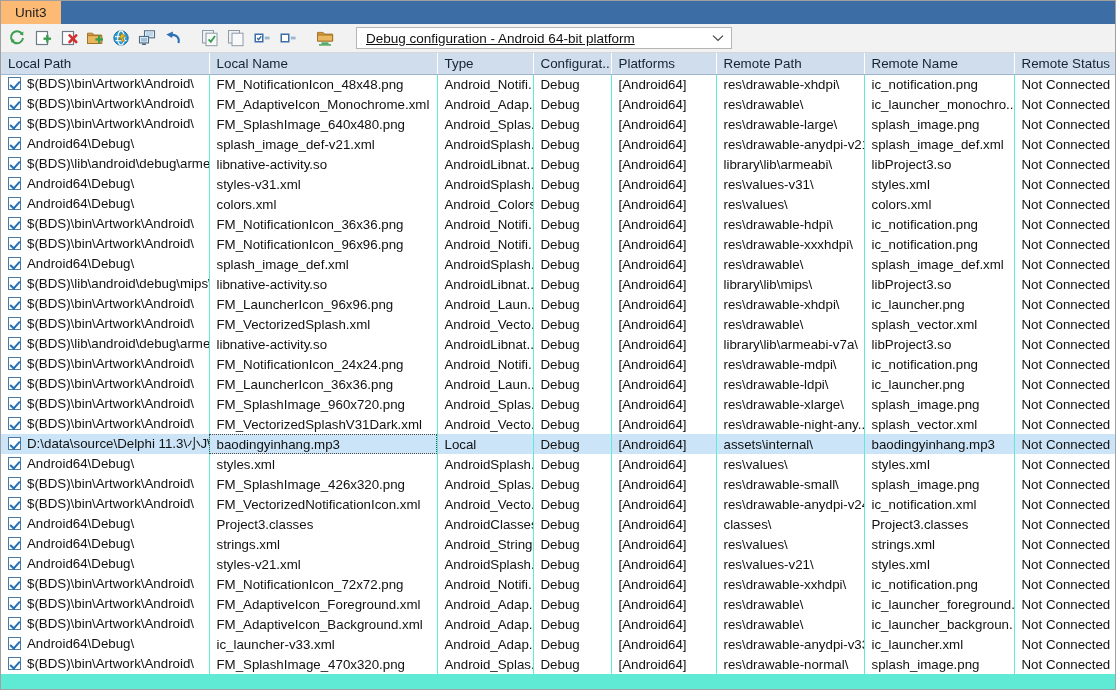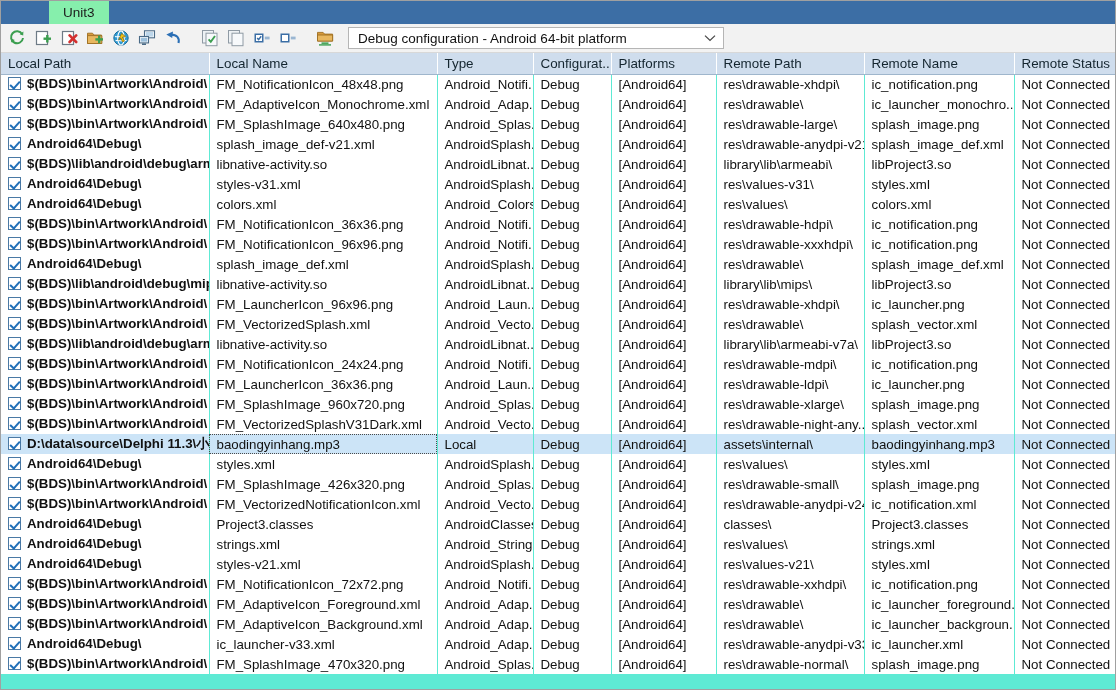--- a/index.html
+++ b/index.html
@@ -28,21 +28,21 @@
   }
   .tab {
     display: flex; align-items: center;
     padding: 0 14px;
     font-size: 13.5px;
     color: #1c1c1c;
     white-space: nowrap;
     cursor: pointer;
     border-right: 1px solid #3c6ea5;
   }
-  .tab.inactive { background: #86efac; margin-left: 48px; }
+  .tab.inactive { background: #fdba74; }
   .tab.active   { background: #e9ab4f; }
   .tab .closex {
     margin-left: 10px;
     font-size: 14px;
     line-height: 1;
     color: #2a2a2a;
   }
   .tabfill { flex: 1 1 auto; background: #3c6ea5; }
 
   
@@ -57,30 +57,31 @@
   }
   .tbtn {
     width: 24px; height: 24px;
     display: flex; align-items: center; justify-content: center;
     cursor: pointer;
     border-radius: 2px;
   }
   .tsep { width: 9px; }
 
   .combo {
-    margin-left: 9px;
+    margin-left: 17px;
     height: 22px; width: 376px;
     background: #ffffff;
     border: 1px solid #b5b5b5;
     display: flex; align-items: center;
     padding: 0 6px 0 9px;
     font-size: 13.5px;
     color: #111;
     position: relative;
     cursor: pointer;
+    text-decoration: underline;
   }
   .combo .val { flex: 1 1 auto; white-space: nowrap; overflow: hidden; }
   .combo .chev {
     width: 14px; height: 14px;
     display: flex; align-items: center; justify-content: center;
   }
 
   
   .gridwrap {
     flex: 1 1 auto;
@@ -135,21 +136,21 @@
   }
   .chk::after {
     content: "";
     position: absolute;
     left: 3px; top: 1px;
     width: 4px; height: 8px;
     border: solid #1f6fb8;
     border-width: 0 2px 2px 0;
     transform: rotate(42deg);
   }
-  td.c-path    { padding-left: 3px; font-weight: bold; }
+  td.c-path    { padding-left: 3px; }
 
   
   .hscroll {
     flex: 0 0 auto;
     height: 17px;
     background: #f0f0f0;
     border-top: 1px solid #dcdcdc;
     position: relative;
     display: flex; align-items: center;
   }

